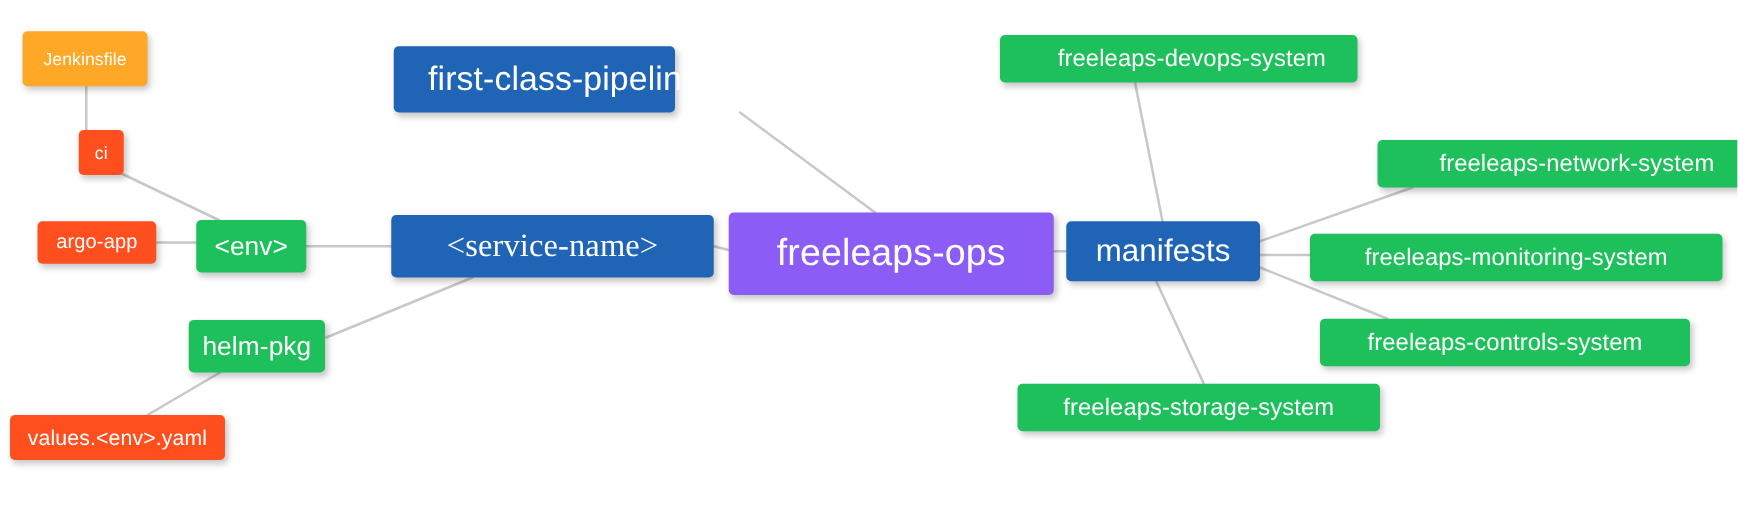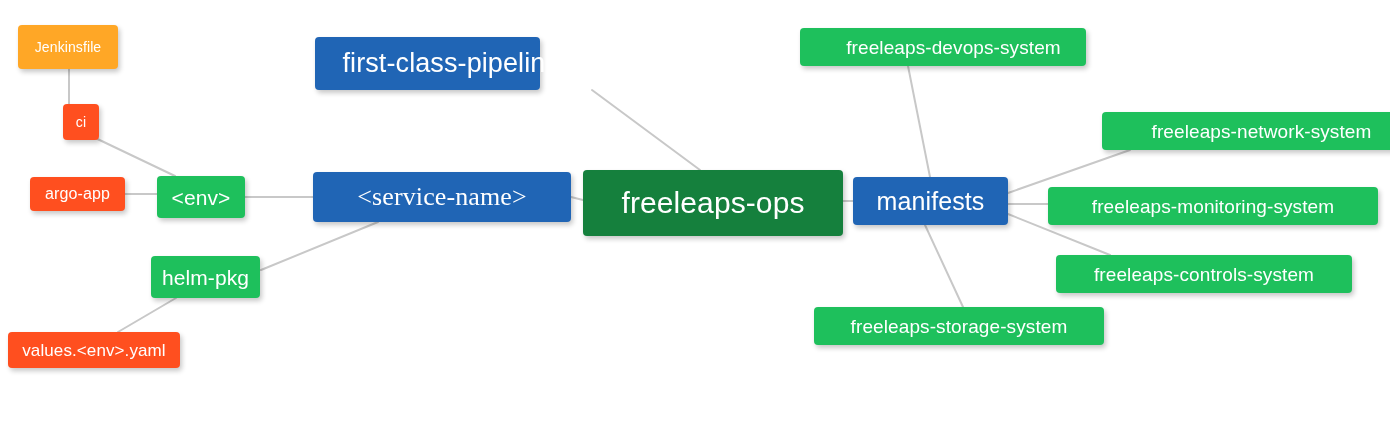--- a/index.html
+++ b/index.html
@@ -32,21 +32,21 @@
     align-items: center;
     justify-content: center;
     color: #ffffff;
     border-radius: 4px;
     box-shadow: 2px 3px 5px rgba(0,0,0,0.22);
     white-space: nowrap;
     line-height: 1;
     letter-spacing: 0.1px;
     z-index: 2;
   }
-  .n-root      { background: #15803d; }
+  .n-root      { background: #8b5cf6; }
   .n-blue      { background: #2065b5; }
   .n-green     { background: #1ec05c; }
   .n-orange    { background: #ffa726; }
   .n-red       { background: #ff4f1f; }
 </style>
 </head>
 <body>
 
 <div id="canvas">
   <svg id="edges">

